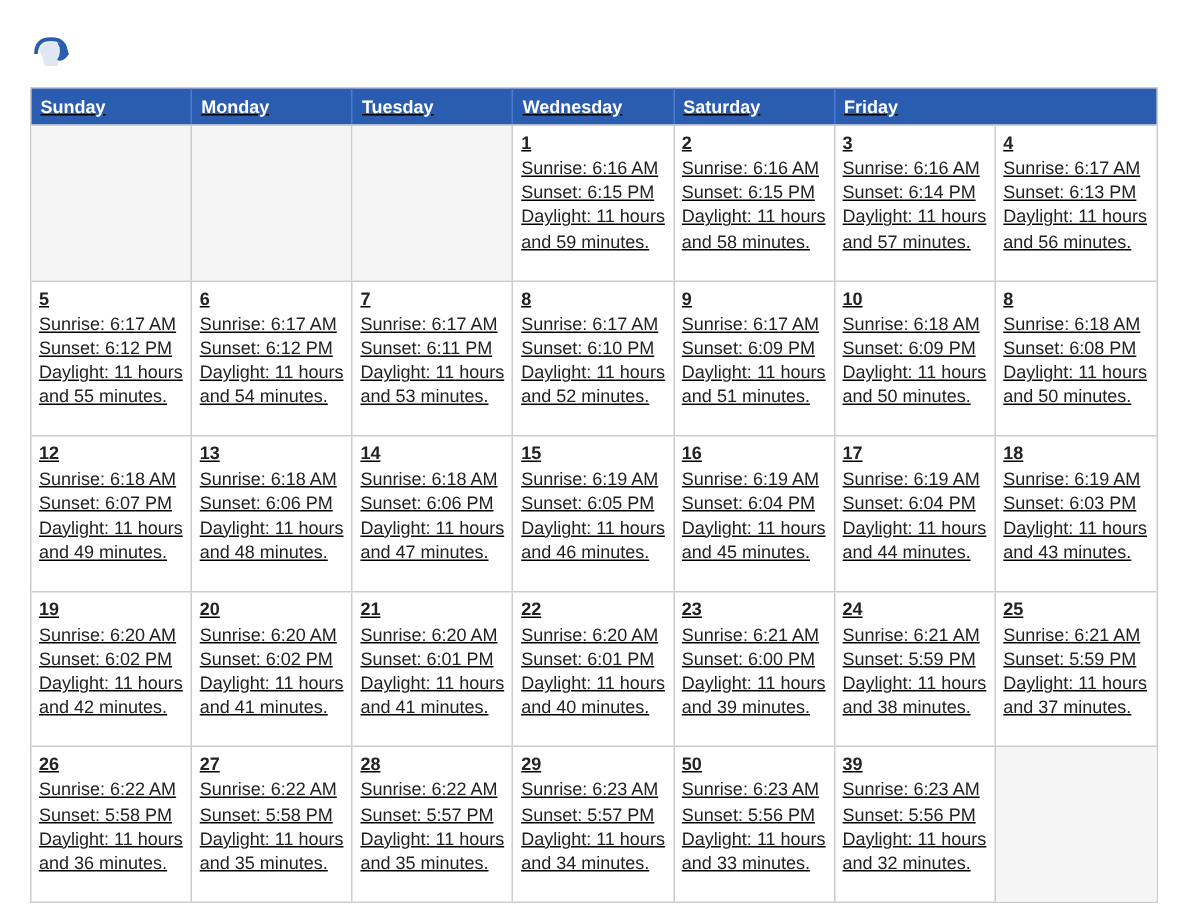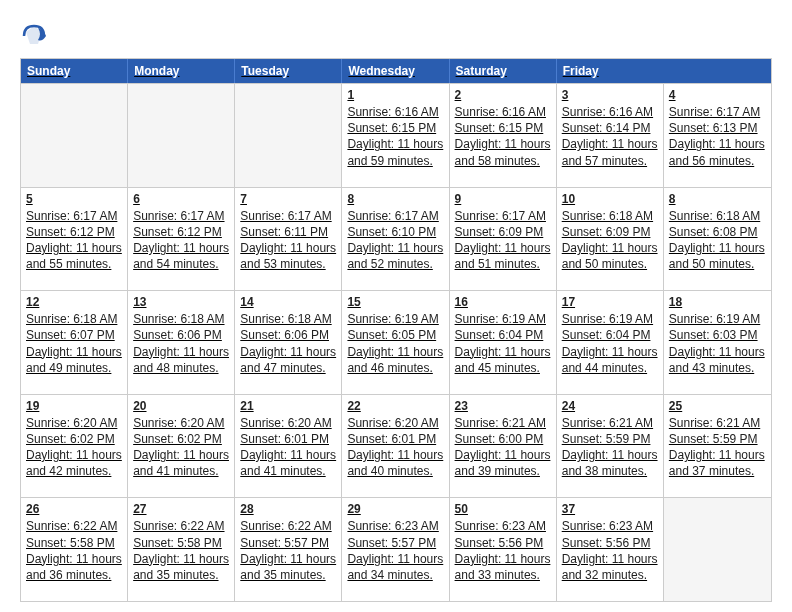--- a/index.html
+++ b/index.html
@@ -351,21 +351,21 @@
 and 34 minutes.</div>
           </div>
           <div class="cal-cell">
             <span class="day-num">50</span>
             <div class="cell-info" style="white-space: pre-line;">Sunrise: 6:23 AM
 Sunset: 5:56 PM
 Daylight: 11 hours
 and 33 minutes.</div>
           </div>
           <div class="cal-cell">
-            <span class="day-num">37</span>
+            <span class="day-num">39</span>
             <div class="cell-info" style="white-space: pre-line;">Sunrise: 6:23 AM
 Sunset: 5:56 PM
 Daylight: 11 hours
 and 32 minutes.</div>
           </div>
           <div class="cal-cell empty"></div>
         </div>
       </div>
   </div>
 </div>

